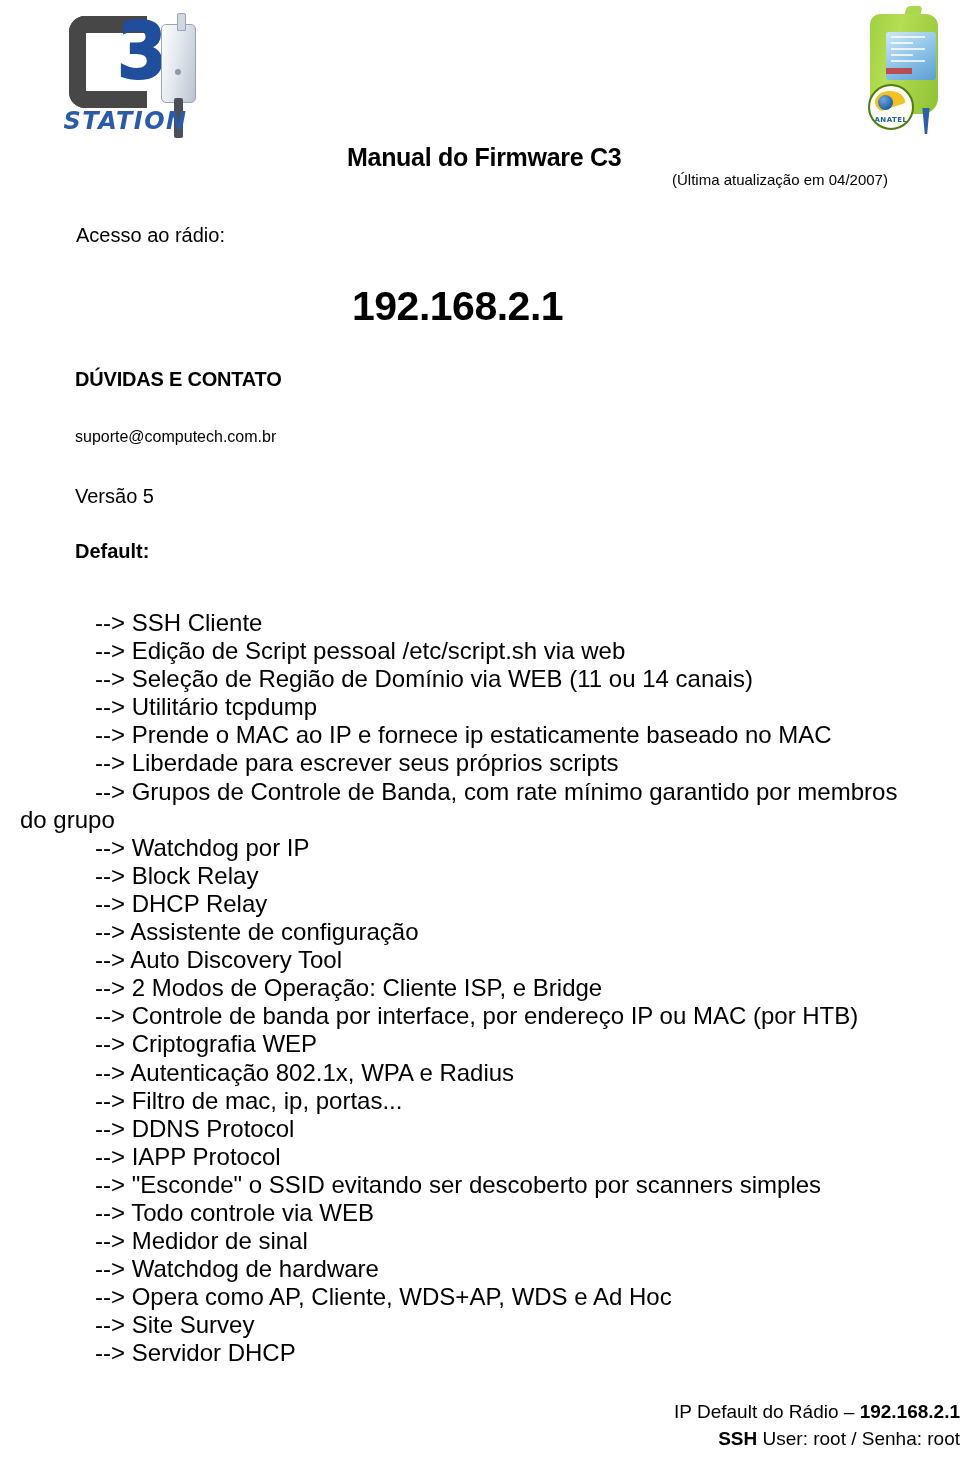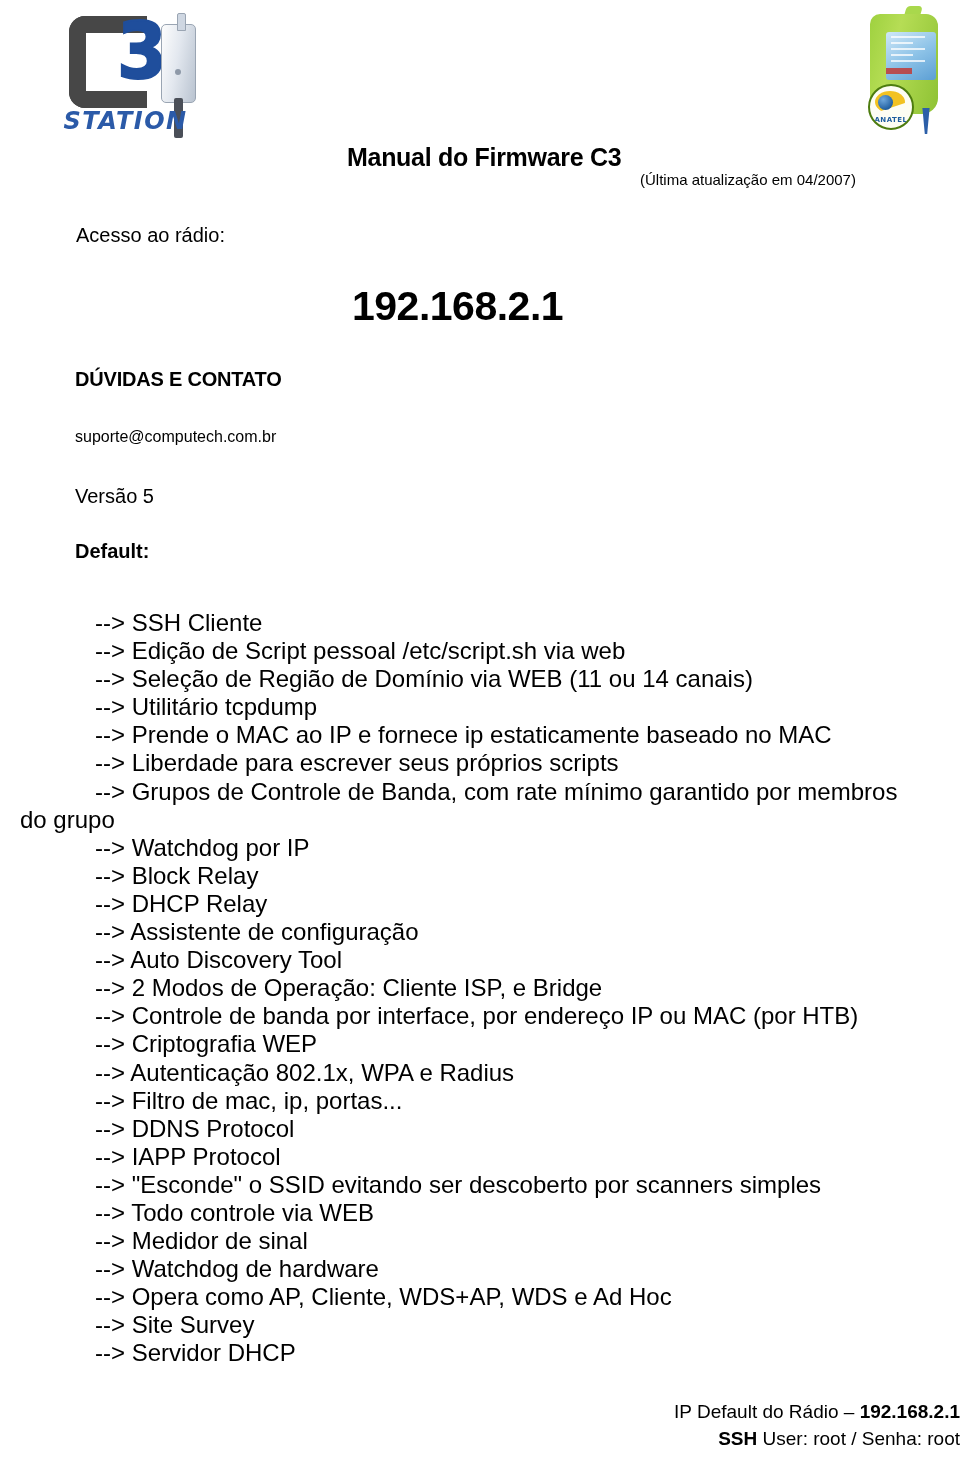--- a/index.html
+++ b/index.html
@@ -233,21 +233,21 @@
     font-family: "Liberation Sans", sans-serif;
     font-weight: bold;
     font-size: 25px;
     line-height: 29px;
     letter-spacing: -0.3px;
     white-space: nowrap;
     margin-left: 11px;
   }
   .doc-subtitle {
     position: absolute;
-    left: 640px;
+    left: 672px;
     top: 170px;
     font-family: "Liberation Sans", sans-serif;
     font-size: 15px;
     line-height: 20px;
     white-space: nowrap;
   }
   .access-label {
     position: absolute;
     left: 76px;
     top: 222px;

